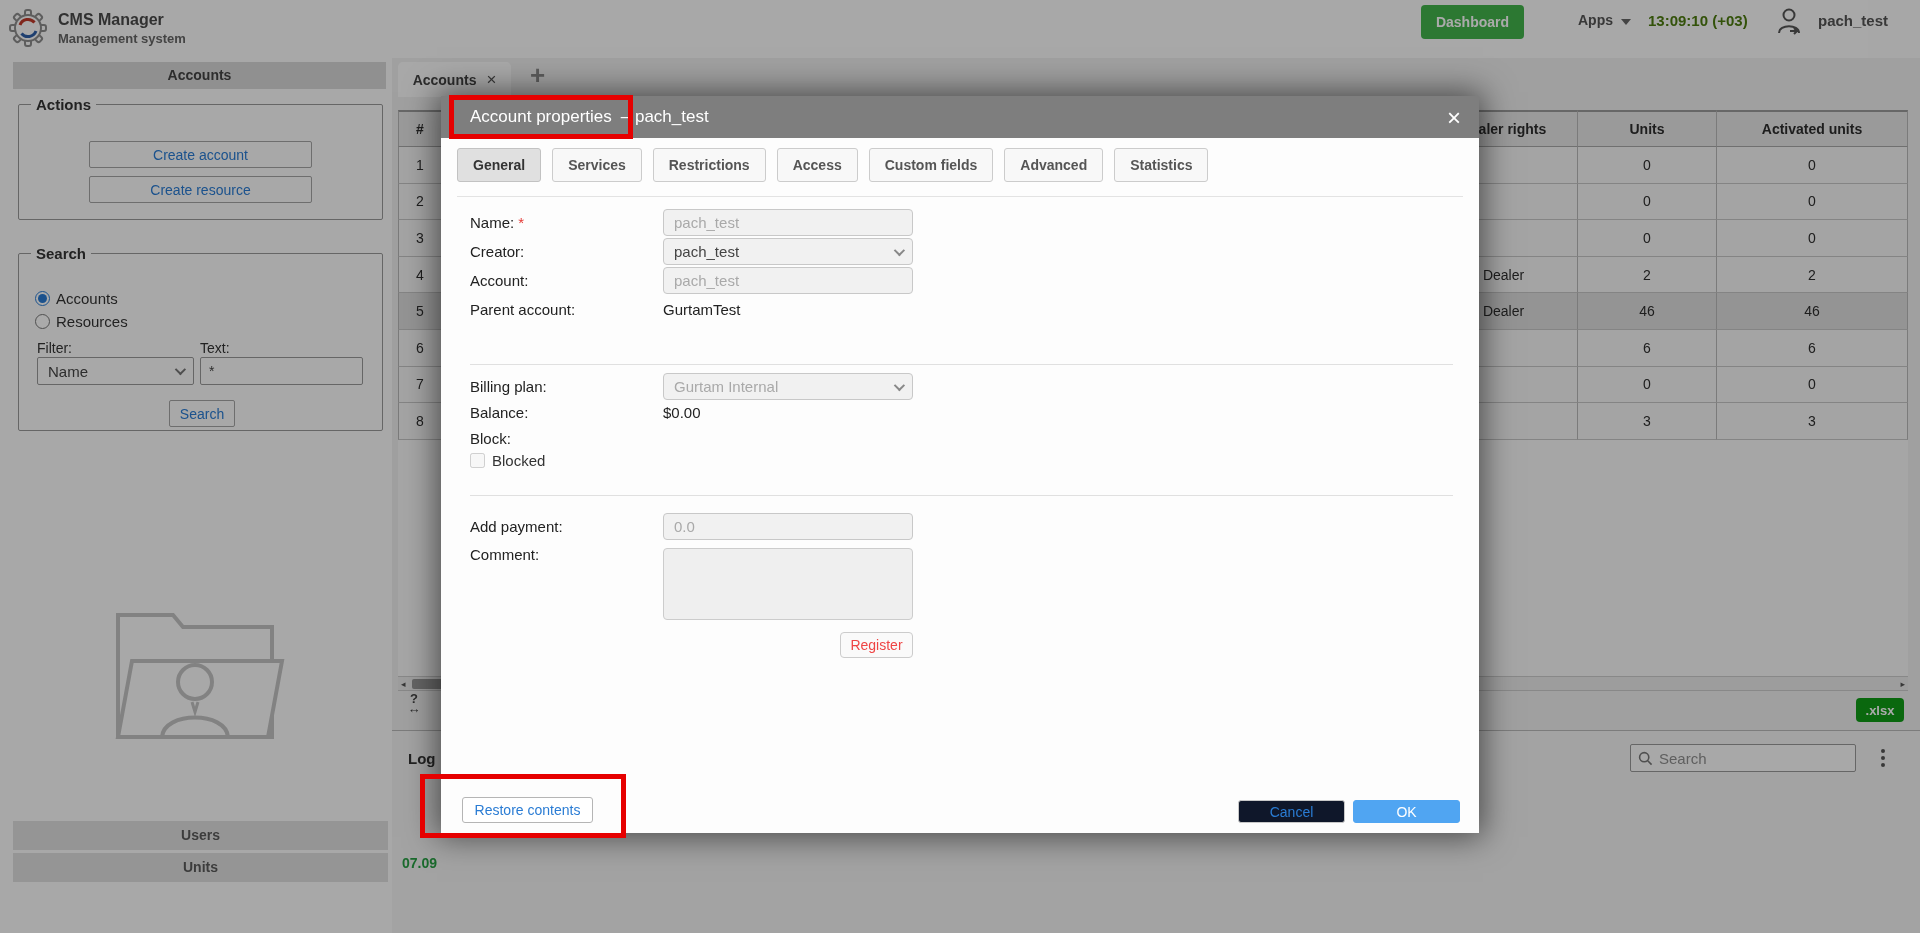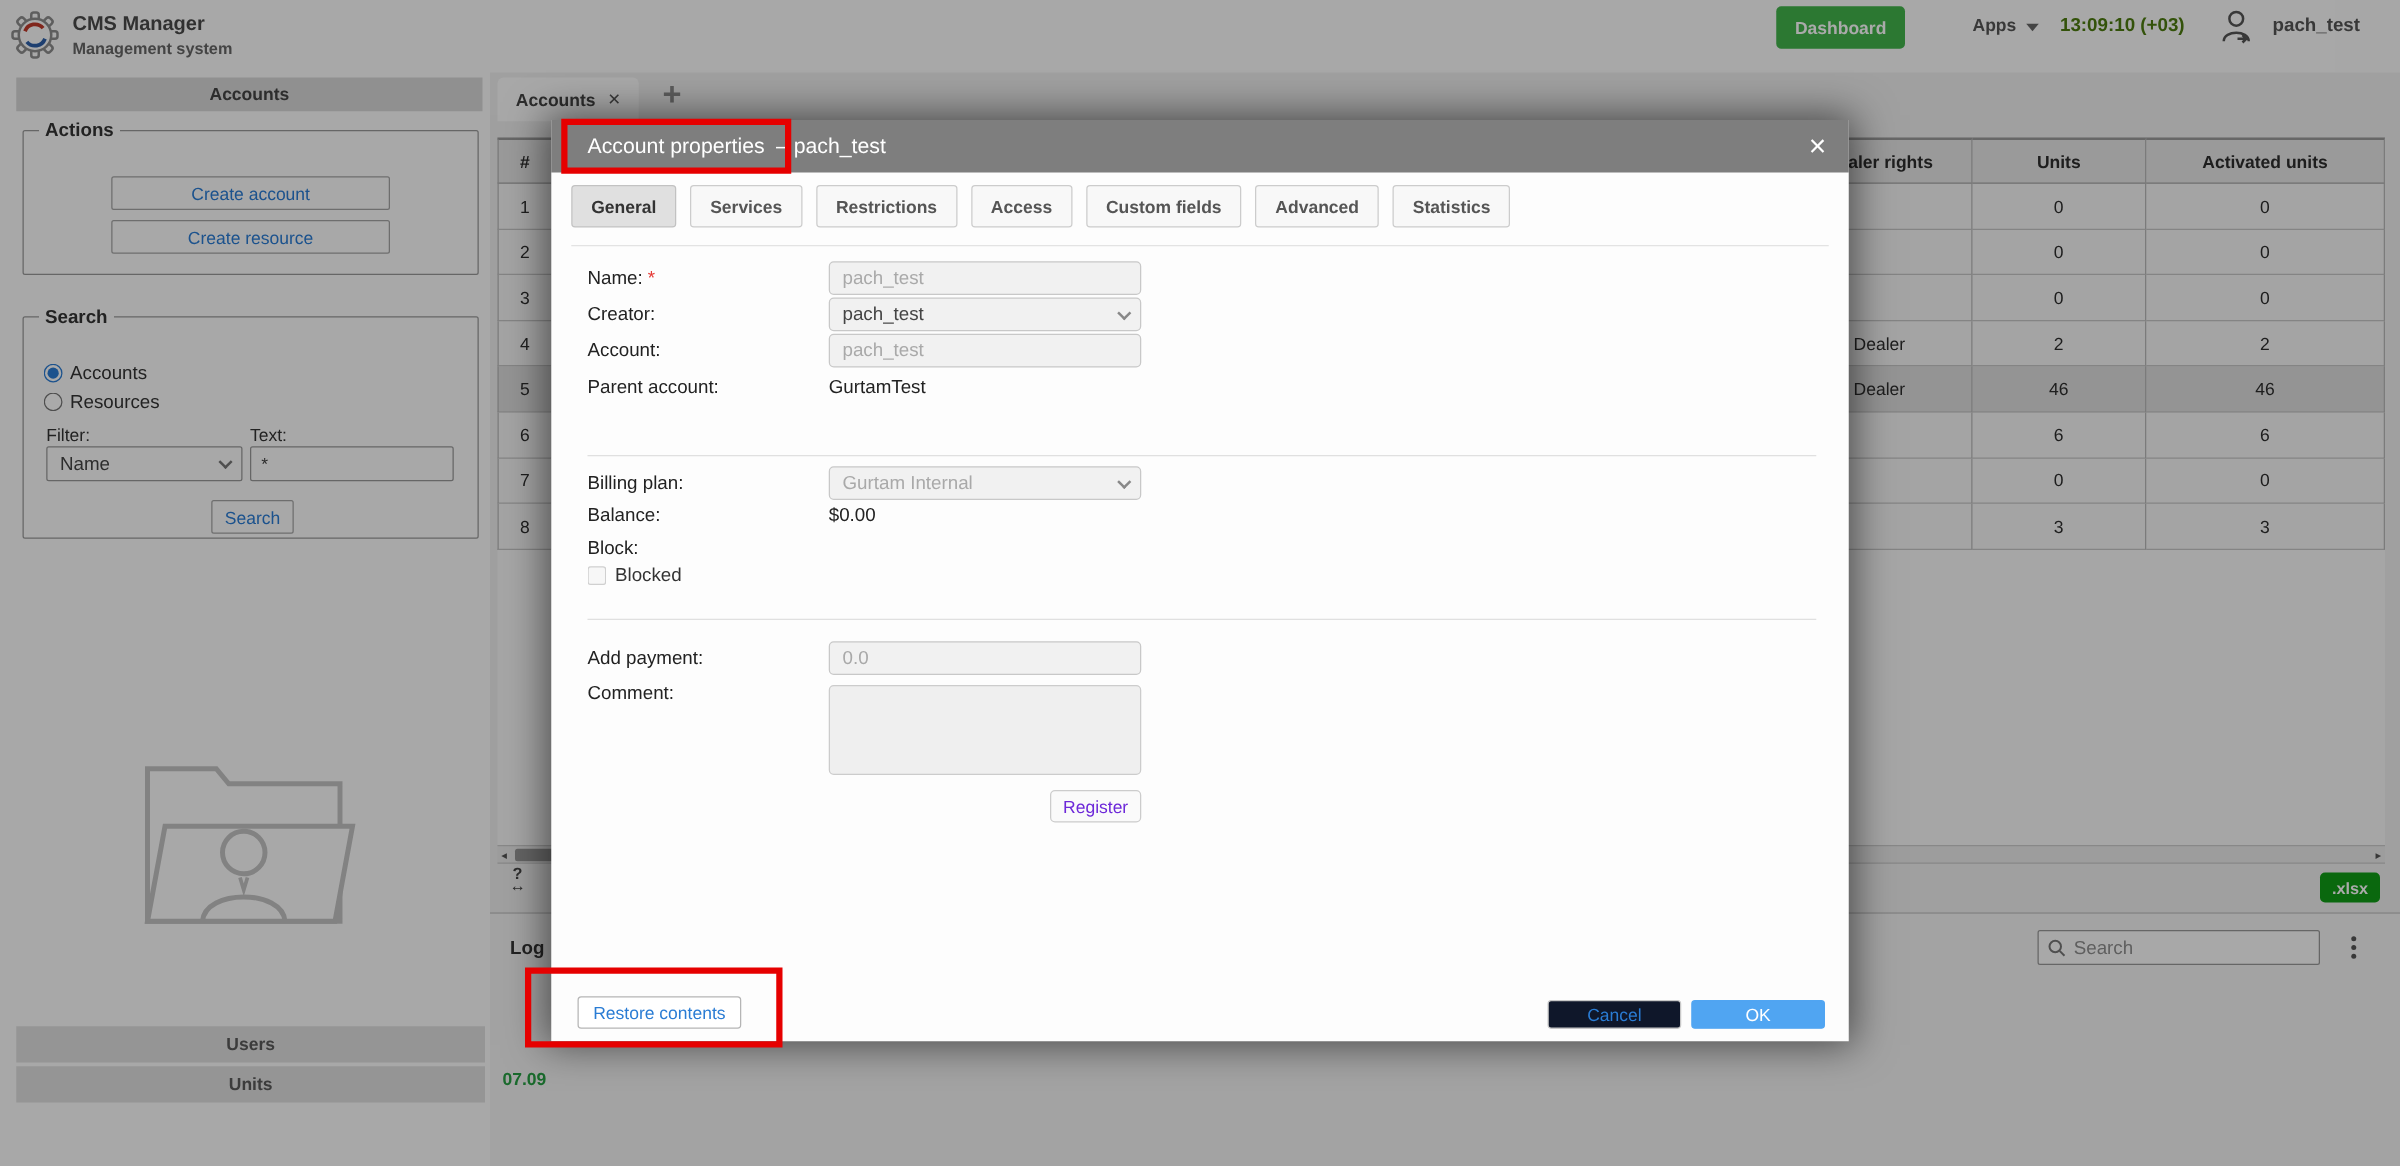--- a/index.html
+++ b/index.html
@@ -121,21 +121,21 @@
   .m-select .chevron { margin-left:auto; width:8px; height:8px; border-right:2px solid #888;
     border-bottom:2px solid #888; transform:rotate(45deg) translateY(-2px); }
   .m-select.disabled { color:#a9a9a9; }
   .m-value { position:absolute; left:222px; font-size:15px; color:#222; }
   .m-div { position:absolute; left:29px; right:26px; height:1px; background:#e0e0e0; }
   .m-checkrow { position:absolute; left:29px; display:flex; align-items:center; gap:7px; font-size:15px; color:#333; }
   .m-checkrow input { width:15px; height:15px; accent-color:#2a7cd4; }
   .m-textarea { position:absolute; left:222px; width:250px; height:72px; background:#efefef;
     border:1px solid #ccc; border-radius:4px; resize:none; font-family:inherit; font-size:14px; padding:6px; }
   .btn-register { position:absolute; left:399px; width:73px; height:26px; background:#fafafa;
-    border:1px solid #ccc; border-radius:4px; color:#6d28d9; font-size:14px; font-family:inherit; }
+    border:1px solid #ccc; border-radius:4px; color:#ef4444; font-size:14px; font-family:inherit; }
   .btn-restore { position:absolute; left:21px; top:701px; width:131px; height:26px; background:#fff;
     border:1px solid #b5b5b5; border-radius:3px; color:#2a7cd4; font-size:14px; font-family:inherit; cursor:pointer; }
   .btn-cancel { position:absolute; left:797px; top:704px; width:107px; height:23px; background:#0f172a;
     border:1px solid #c8c8c8; border-radius:3px; color:#2a7cd4; font-size:14px; font-family:inherit; cursor:pointer; }
   .btn-ok { position:absolute; left:912px; top:704px; width:107px; height:23px; background:#50a5f2;
     border:1px solid #50a5f2; border-radius:3px; color:#fff; font-size:14px; font-family:inherit; cursor:pointer; }
 
   
   .anno { position:absolute; border:5px solid #e60000; z-index:30; pointer-events:none; }
   .anno1 { left:449px; top:95px; width:184px; height:44px; }

